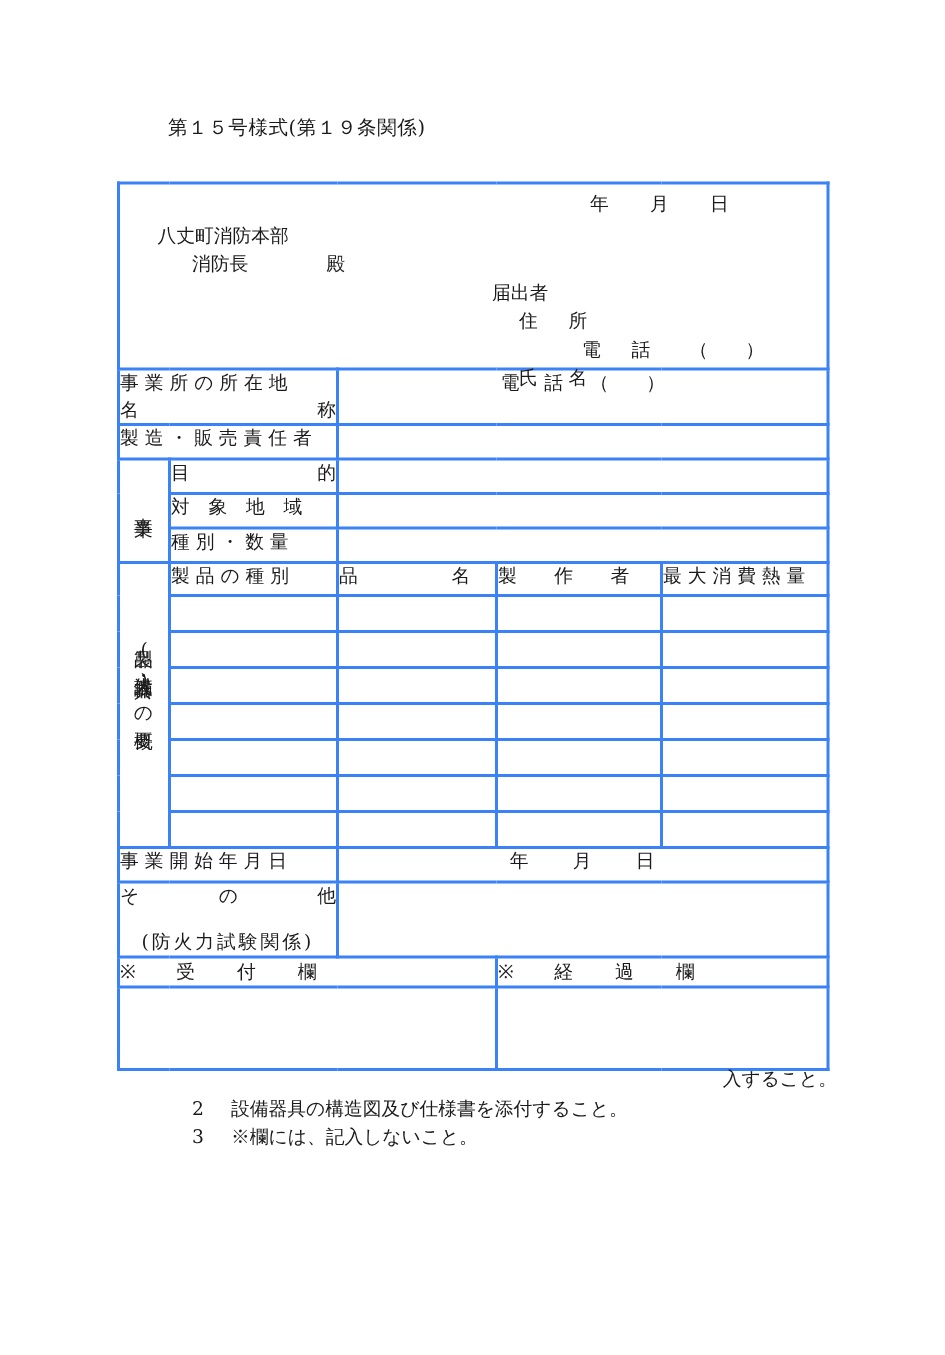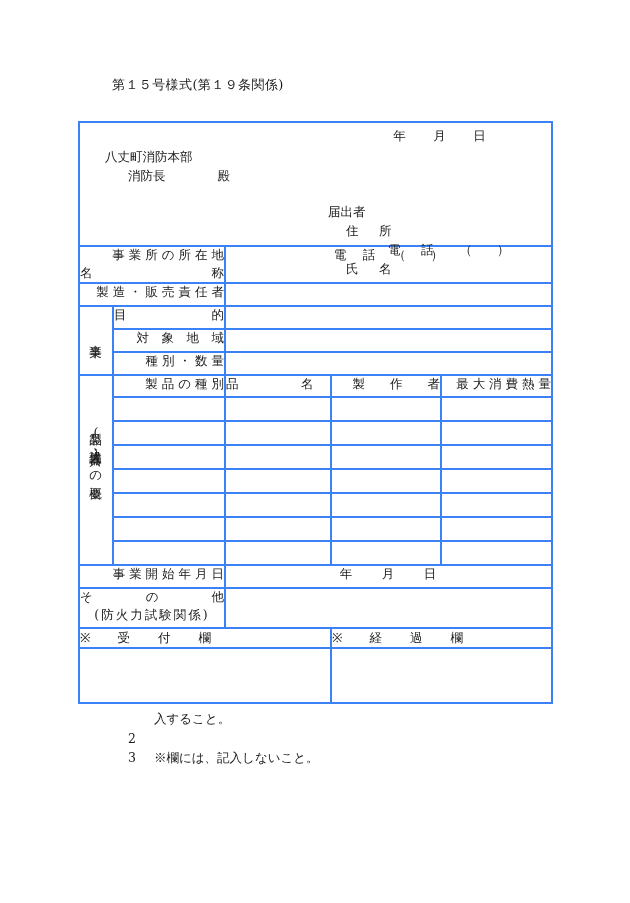--- a/index.html
+++ b/index.html
@@ -85,36 +85,36 @@
     white-space: nowrap;
   }
   .chief .dono { display: inline-block; margin-left: 52px; }
   .applicant-block {
     position: absolute;
     left: 248px;
     top: 62px;
     font-size: 12.5px;
     line-height: 19px;
   }
-  .applicant-block .lv0 { margin-left: 0; margin-top: 17px; }
+  .applicant-block .lv0 { margin-left: 0; }
   .applicant-block .lv1 { margin-left: 18px; letter-spacing: 4px; }
   .applicant-block .lv2 { margin-left: 60px; letter-spacing: 4px; }
   .applicant-block .paren { letter-spacing: 0; margin-left: 22px; }
 
   
   .lbl {
     font-size: 12.5px;
     padding: 4px 8px 3px 8px;
     white-space: nowrap;
   }
   .lbl-just {
     display: flex;
     justify-content: space-between;
   }
-  .lbl-center { text-align: right; }
+  .lbl-center { text-align: left; }
 
   .biz-loc-cell { height: 35px; }
   .biz-loc-cell .l1 { }
   .biz-loc-cell .l2 { margin-top: 1px; }
   .tel-center {
     text-align: center;
     font-size: 12.5px;
     padding-top: 17px;
     letter-spacing: 2px;
   }
@@ -146,21 +146,21 @@
   .date-cell {
     font-size: 12.5px;
     text-align: center;
     padding-top: 4px;
     letter-spacing: 1px;
   }
   .date-cell span { display: inline-block; width: 42px; text-align: center; }
 
   .other-cell { height: 38px; }
   .other-cell .l1 { }
-  .other-cell .l2 { margin-top: 1px; letter-spacing: 2px; text-align: center; }
+  .other-cell .l2 { margin-top: 14px; letter-spacing: 2px; text-align: center; }
 
   .stamp-head {
     text-align: left;
     font-size: 12.5px;
     padding: 3px 0 3px 0;
     letter-spacing: 1px;
   }
   .stamp-head .sp { display: inline-block; width: 26px; }
   .stamp-body { height: 53px; }
 
@@ -170,21 +170,21 @@
     left: 88px;
     top: 709px;
     width: 470px;
     font-size: 12.5px;
     line-height: 19.5px;
   }
   .note-row { display: flex; }
   .note-label { width: 40px; flex: none; }
   .note-num { width: 26px; flex: none; }
   .note-text { flex: 1; }
-  .note-cont { margin-left: 66px; }
+  .note-cont { margin-left: 66px; text-align: right; }
   .std-note {
     position: absolute;
     left: 88px;
     top: 785px;
     width: 465px;
     text-align: right;
     font-size: 12.5px;
   }
 </style>
 </head>
@@ -352,20 +352,21 @@
       <td colspan="2" class="stamp-body"></td>
     </tr>
   </tbody>
     </table>
 
   <div class="notes">
     <div class="note-cont">入すること。</div>
     <div class="note-row">
       <div class="note-label"></div>
       <div class="note-num">2</div>
+      <div class="note-text">設備器具の構造図及び仕様書を添付すること。</div>
     </div>
     <div class="note-row">
       <div class="note-label"></div>
       <div class="note-num">3</div>
       <div class="note-text">※欄には、記入しないこと。</div>
     </div>
   </div>
 
 
 </div>

